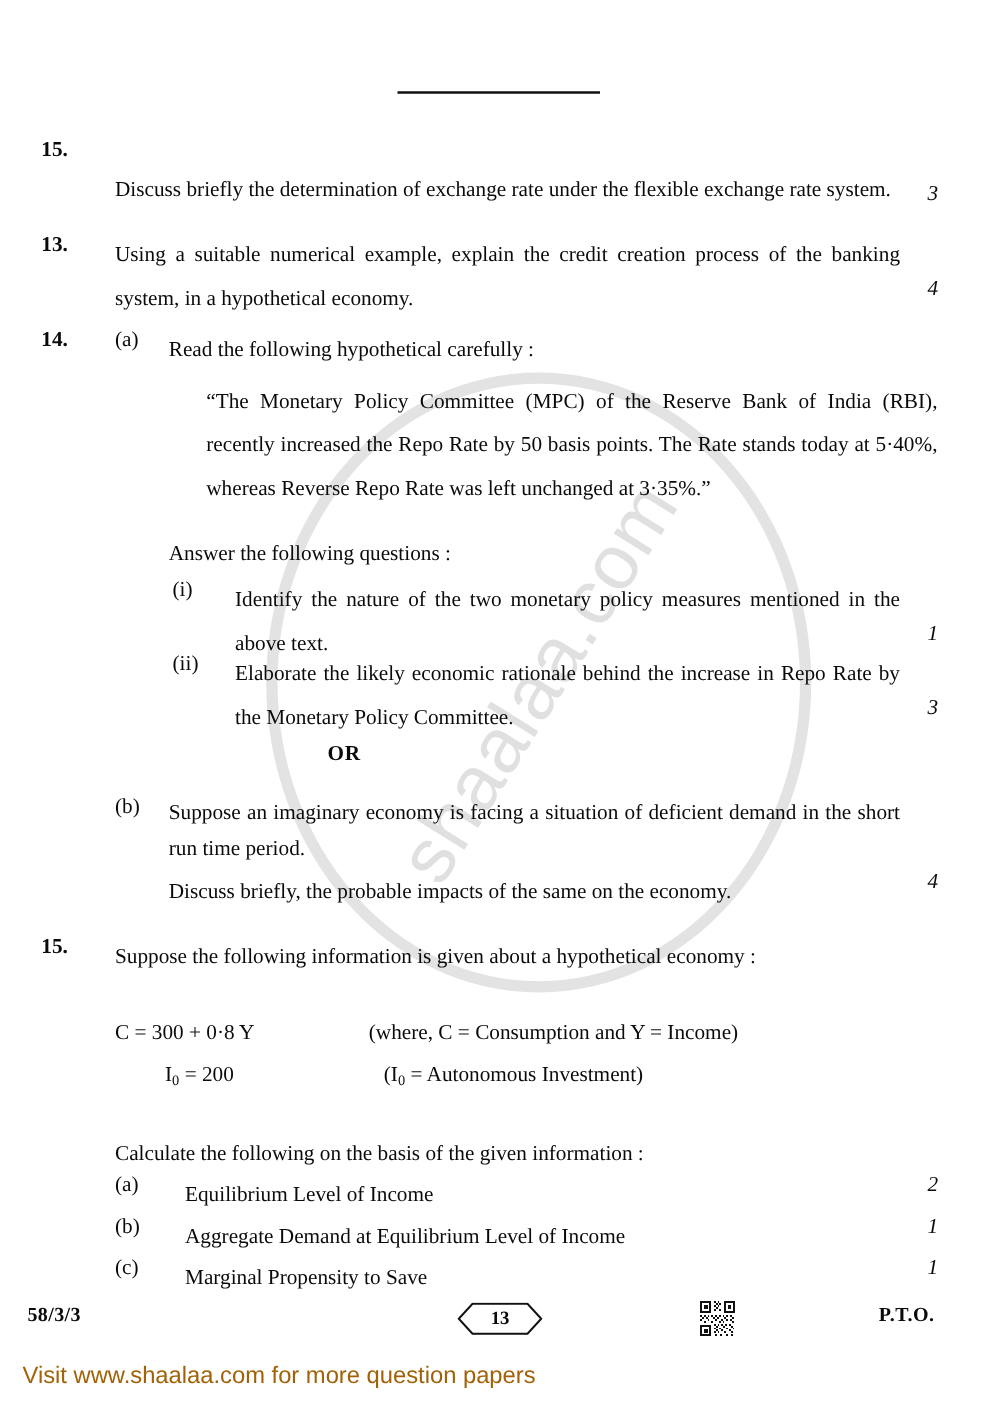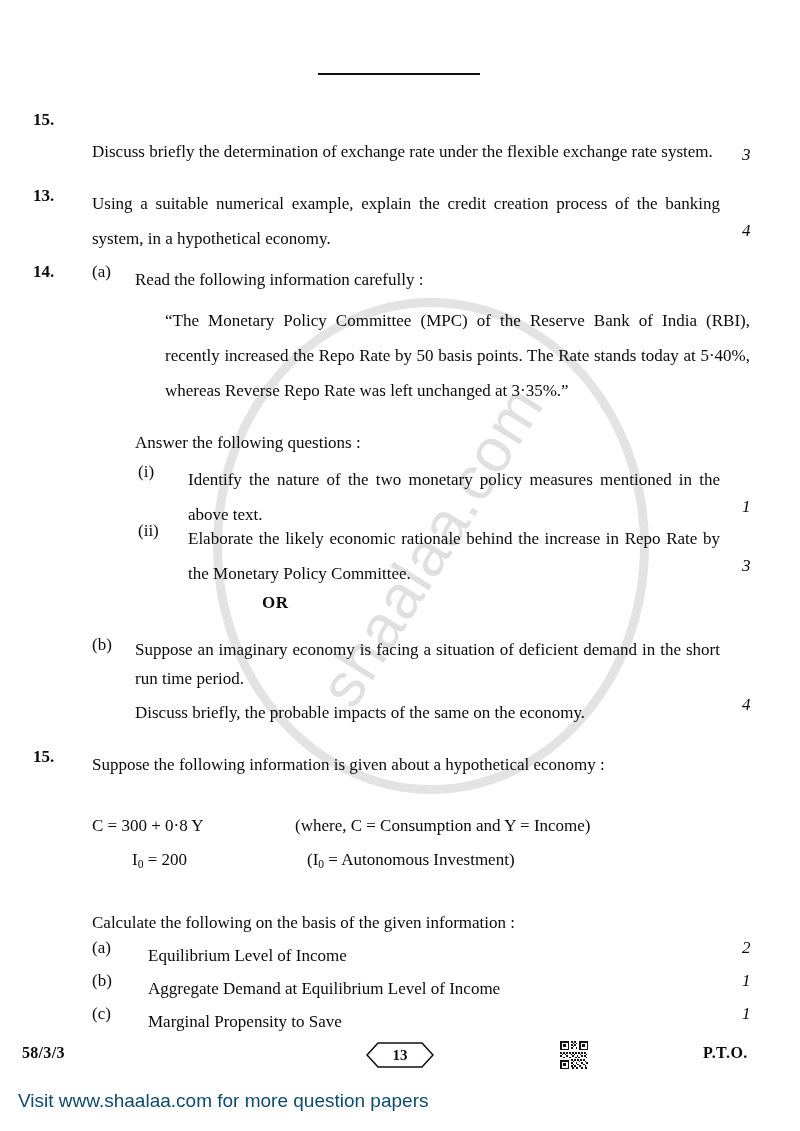--- a/index.html
+++ b/index.html
@@ -150,21 +150,21 @@
     font-size: 16px;
     font-weight: bold;
     letter-spacing: 0.4px;
   }
   .visit-banner {
     position: absolute;
     left: 18px;
     top: 1090px;
     font-family: "Liberation Sans", "DejaVu Sans", sans-serif;
     font-size: 19px;
-    color: #0c4a6e;
+    color: #a16207;
   }
 </style>
 </head>
 <body>
 
 <div class="page">
 
   <div class="watermark">
     <div class="watermark-ring"></div>
     <div class="watermark-text">shaalaa.com</div>
@@ -182,21 +182,21 @@
 
     <div class="qrow" style="top:186px;">
       <div class="qnum">13.</div>
       <div class="qbody justify" style="left:92px; width:628px;">Using a suitable numerical example, explain the credit creation process of the banking system, in a hypothetical economy.</div>
       <div class="marks" style="top:35px;">4</div>
     </div>
 
     <div class="qrow" style="top:262px;">
       <div class="qnum">14.</div>
       <div class="sublabel" style="left:92px;">(a)</div>
-      <div class="qbody" style="left:135px; width:585px;">Read the following information carefully :</div>
+      <div class="qbody" style="left:135px; width:585px;">Read the following hypothetical carefully :</div>
     </div>
 
     <div class="qrow" style="top:303px;">
       <div class="qbody justify" style="left:135px; width:585px;margin-left:30px;">“The Monetary Policy Committee (MPC) of the Reserve Bank of India (RBI), recently increased the Repo Rate by 50 basis points. The Rate stands today at 5·40%, whereas Reverse Repo Rate was left unchanged at 3·35%.”</div>
     </div>
 
     <div class="qrow" style="top:425px;">
       <div class="qbody" style="left:135px; width:585px;">Answer the following questions :</div>
     </div>
 

